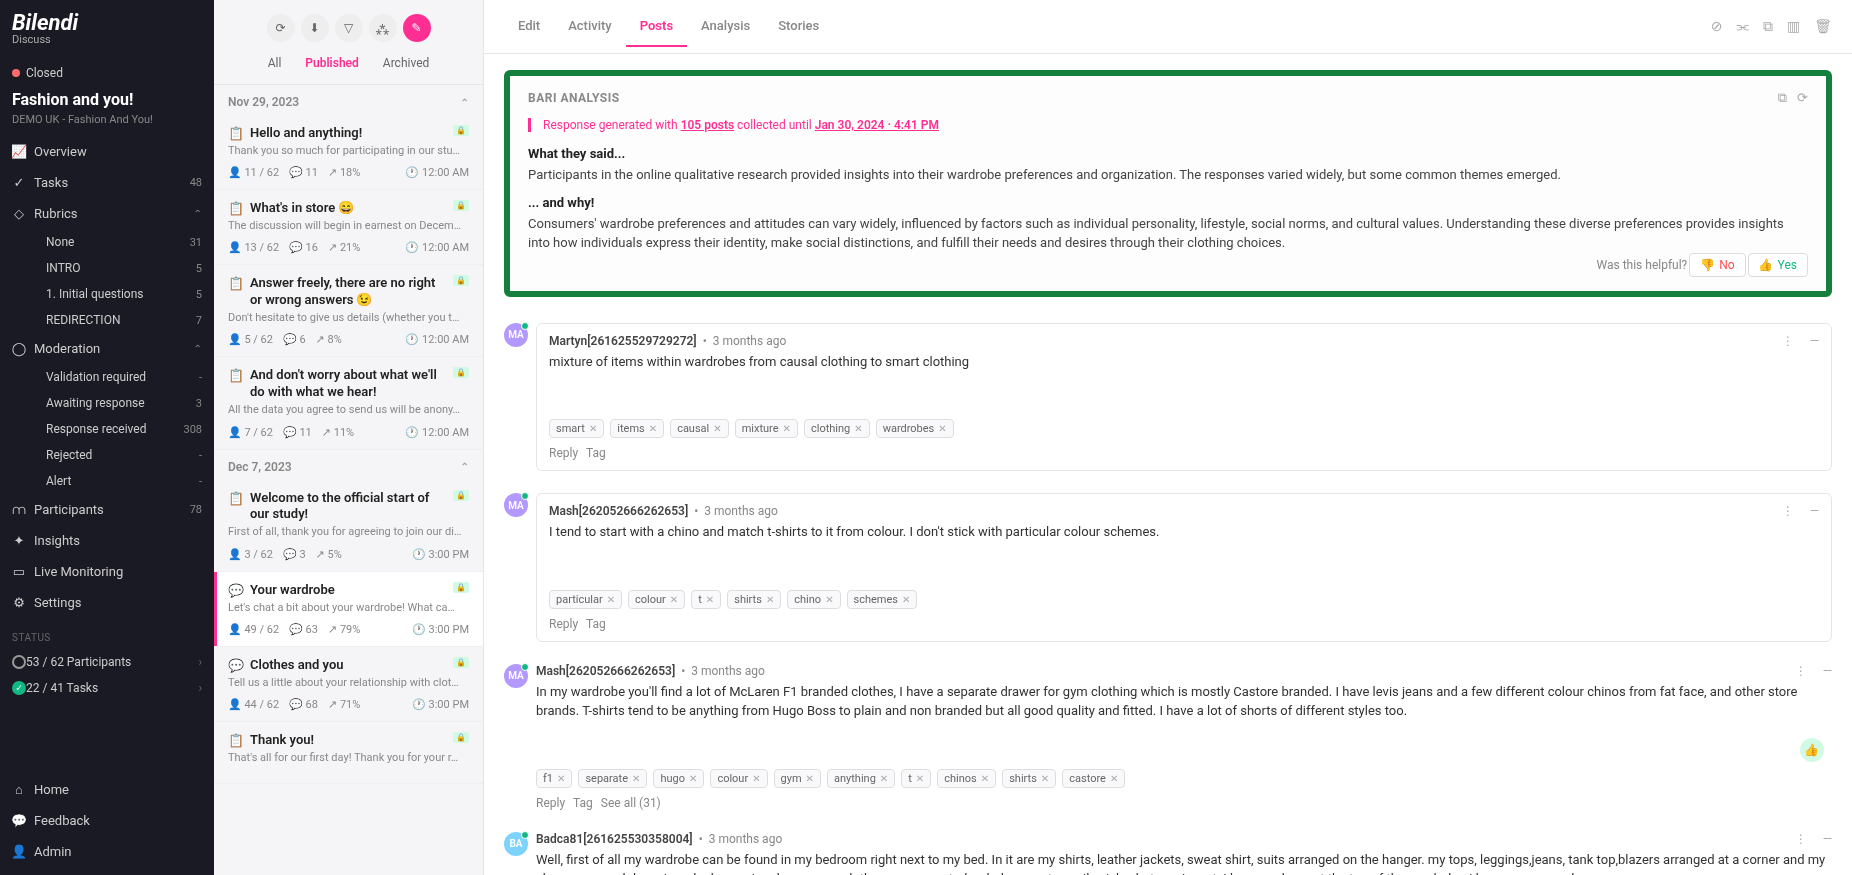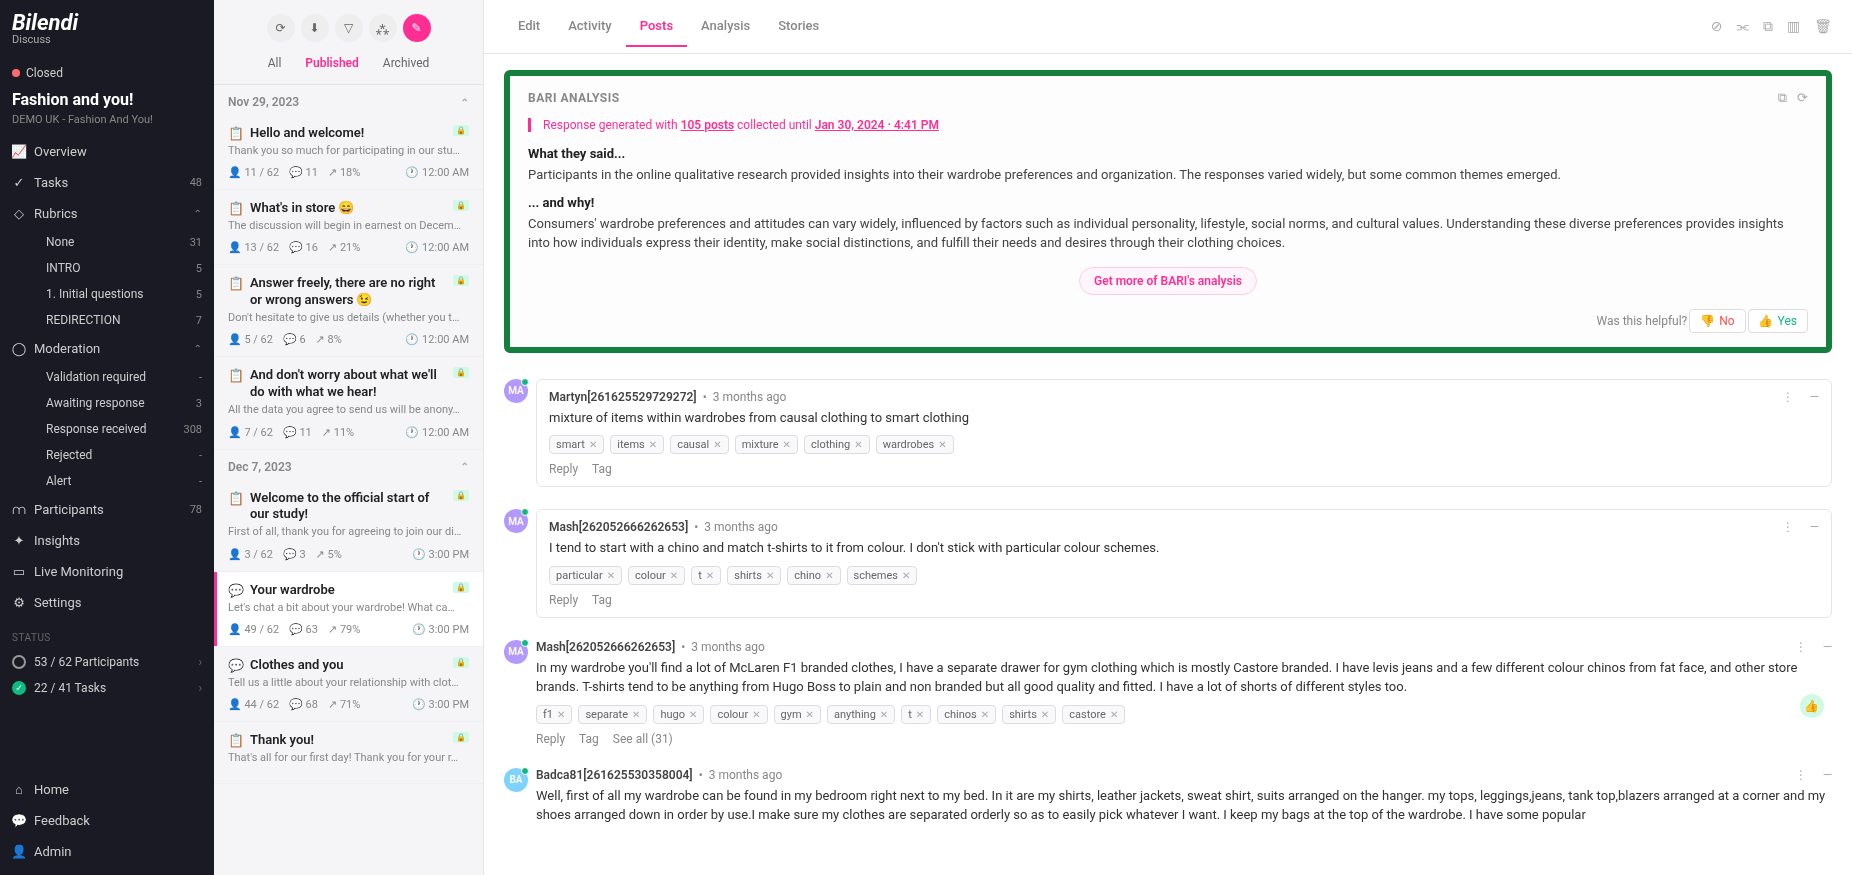--- a/index.html
+++ b/index.html
@@ -16,21 +16,21 @@
 .project-sub { padding: 0 12px 10px; font-size: 11px; color: #888; }
 .nav { flex: 1; }
 .nav-item { display: flex; align-items: center; padding: 8px 12px; gap: 8px; cursor: pointer; color: #ccc; font-size: 13px; }
 .nav-item .icon { width: 14px; height: 14px; display: inline-flex; align-items: center; justify-content: center; }
 .nav-item .label { flex: 1; }
 .nav-item .badge { font-size: 11px; color: #888; }
 .nav-item .chevron { color: #888; font-size: 10px; }
 .nav-sub { padding-left: 34px; }
 .nav-sub .nav-item { padding: 6px 12px; font-size: 12px; }
 .nav-section-label { padding: 14px 12px 6px; font-size: 10px; color: #666; text-transform: uppercase; letter-spacing: 0.5px; }
-.nav-status-item { display: flex; align-items: flex-start; padding: 6px 12px; gap: 8px; font-size: 12px; color: #ccc; }
+.nav-status-item { display: flex; align-items: flex-start; padding: 6px 12px; gap: 0; font-size: 12px; color: #ccc; }
 .nav-status-item .icon-circle { width: 14px; height: 14px; border-radius: 50%; border: 2px solid #999; }
 .nav-status-item .icon-check { width: 14px; height: 14px; border-radius: 50%; background: #10b981; display: flex; align-items: center; justify-content: center; color: #fff; font-size: 9px; }
 .nav-bottom { margin-top: auto; padding-bottom: 8px; }
 
 
 .posts-panel { width: 270px; background: #f5f5f7; display: flex; flex-direction: column; border-right: 1px solid #e5e5e7; overflow: hidden; }
 .posts-toolbar { display: flex; gap: 6px; padding: 14px 12px 10px; justify-content: center; }
 .tool-btn { width: 28px; height: 28px; border-radius: 50%; background: #eee; border: none; display: flex; align-items: center; justify-content: center; cursor: pointer; color: #666; font-size: 12px; }
 .tool-btn.pink { background: #ff2e93; color: #fff; }
 .post-filters { display: flex; gap: 4px; justify-content: center; padding: 0 12px 10px; border-bottom: 1px solid #e5e5e7; }
@@ -78,23 +78,23 @@
 .comment { padding: 10px 0 12px 32px; position: relative; }
 .comment-avatar { position: absolute; left: 0; top: 10px; width: 24px; height: 24px; border-radius: 50%; background: #b399ff; color: #fff; display: flex; align-items: center; justify-content: center; font-size: 10px; font-weight: 600; }
 .comment-avatar .online { position: absolute; top: -1px; right: -1px; width: 8px; height: 8px; border-radius: 50%; background: #10b981; border: 1.5px solid #fff; }
 .comment-header { display: flex; align-items: center; gap: 6px; font-size: 12px; color: #888; margin-bottom: 4px; }
 .comment-author { font-weight: 600; color: #444; }
 .comment-menu { margin-left: auto; color: #aaa; cursor: pointer; padding: 0 6px; }
 .comment-collapse { color: #aaa; cursor: pointer; margin-left: 4px; }
 .comment-body { font-size: 13px; color: #333; line-height: 1.5; margin-bottom: 8px; }
 .comment-bordered { border: 1px solid #e5e5e7; border-radius: 6px; padding: 10px 12px; }
 .tags { display: flex; flex-wrap: wrap; gap: 6px; margin-bottom: 8px; }
-.tag { display: flex; align-items: center; gap: 4px; border: 1px solid #ddd; border-radius: 4px; padding: 2px 6px; font-size: 11px; color: #666; background: #f9f9fb; }
+.tag { display: flex; align-items: center; gap: 4px; border: 1px solid #ddd; border-radius: 4px; padding: 2px 6px; font-size: 11px; color: #666; background: #f9f9fb; margin-top: 40px; }
 .tag .x { color: #aaa; cursor: pointer; font-size: 10px; }
-.comment-actions { display: flex; gap: 14px; font-size: 12px; color: #888; }
+.comment-actions { display: flex; gap: 8px; font-size: 12px; color: #888; }
 .comment-actions span { cursor: pointer; }
 
 .float-like { position: absolute; right: 8px; top: 50%; width: 24px; height: 24px; border-radius: 50%; background: #d1fae5; color: #10b981; display: flex; align-items: center; justify-content: center; font-size: 12px; }
 </style>
 </head>
 <body>
 
 <div class="sidebar">
   <div class="logo">
     <div class="logo-text">Bilendi</div>
@@ -228,21 +228,21 @@
     <button class="filter-btn">Archived</button>
   </div>
   <div class="posts-scroll" id="posts-scroll">
       <div class="date-header">
         <span>Nov 29, 2023</span>
         <span class="chev">⌃</span>
       </div>
       <div class="post-item">
     <div class="post-title-row">
       <span class="post-type-icon">📋</span>
-      <span class="post-title">Hello and welcome!</span>
+      <span class="post-title">Hello and anything!</span>
       <span class="post-lock">🔒</span>
     </div>
     <div class="post-preview">Thank you so much for participating in our stu…</div>
     <div class="post-stats">
       <span class="stat">👤 11 / 62</span>
       <span class="stat">💬 11</span>
       <span class="stat">↗ 18%</span>
       <span class="time">🕐 12:00 AM</span>
     </div>
       </div>
@@ -370,23 +370,20 @@
           <span>⟳</span>
         </div>
       </div>
       <div class="analysis-meta">
         <span>Response generated with </span><a>105 posts</a><span> collected until </span><a>Jan 30, 2024 · 4:41 PM</a>
       </div>
       <div class="analysis-section-title">What they said...</div>
       <div class="analysis-text">Participants in the online qualitative research provided insights into their wardrobe preferences and organization. The responses varied widely, but some common themes emerged.</div>
       <div class="analysis-section-title">... and why!</div>
       <div class="analysis-text">Consumers' wardrobe preferences and attitudes can vary widely, influenced by factors such as individual personality, lifestyle, social norms, and cultural values. Understanding these diverse preferences provides insights into how individuals express their identity, make social distinctions, and fulfill their needs and desires through their clothing choices.</div>
-      <div class="analysis-more">
-        <button class="analysis-more-btn">Get more of BARI's analysis</button>
-      </div>
       <div class="analysis-feedback">
         <span>Was this helpful?</span>
         <button class="fb-btn no">
             <span>👎</span>
             <span>No</span>
           </button>
         <button class="fb-btn yes">
             <span>👍</span>
             <span>Yes</span>
           </button>

